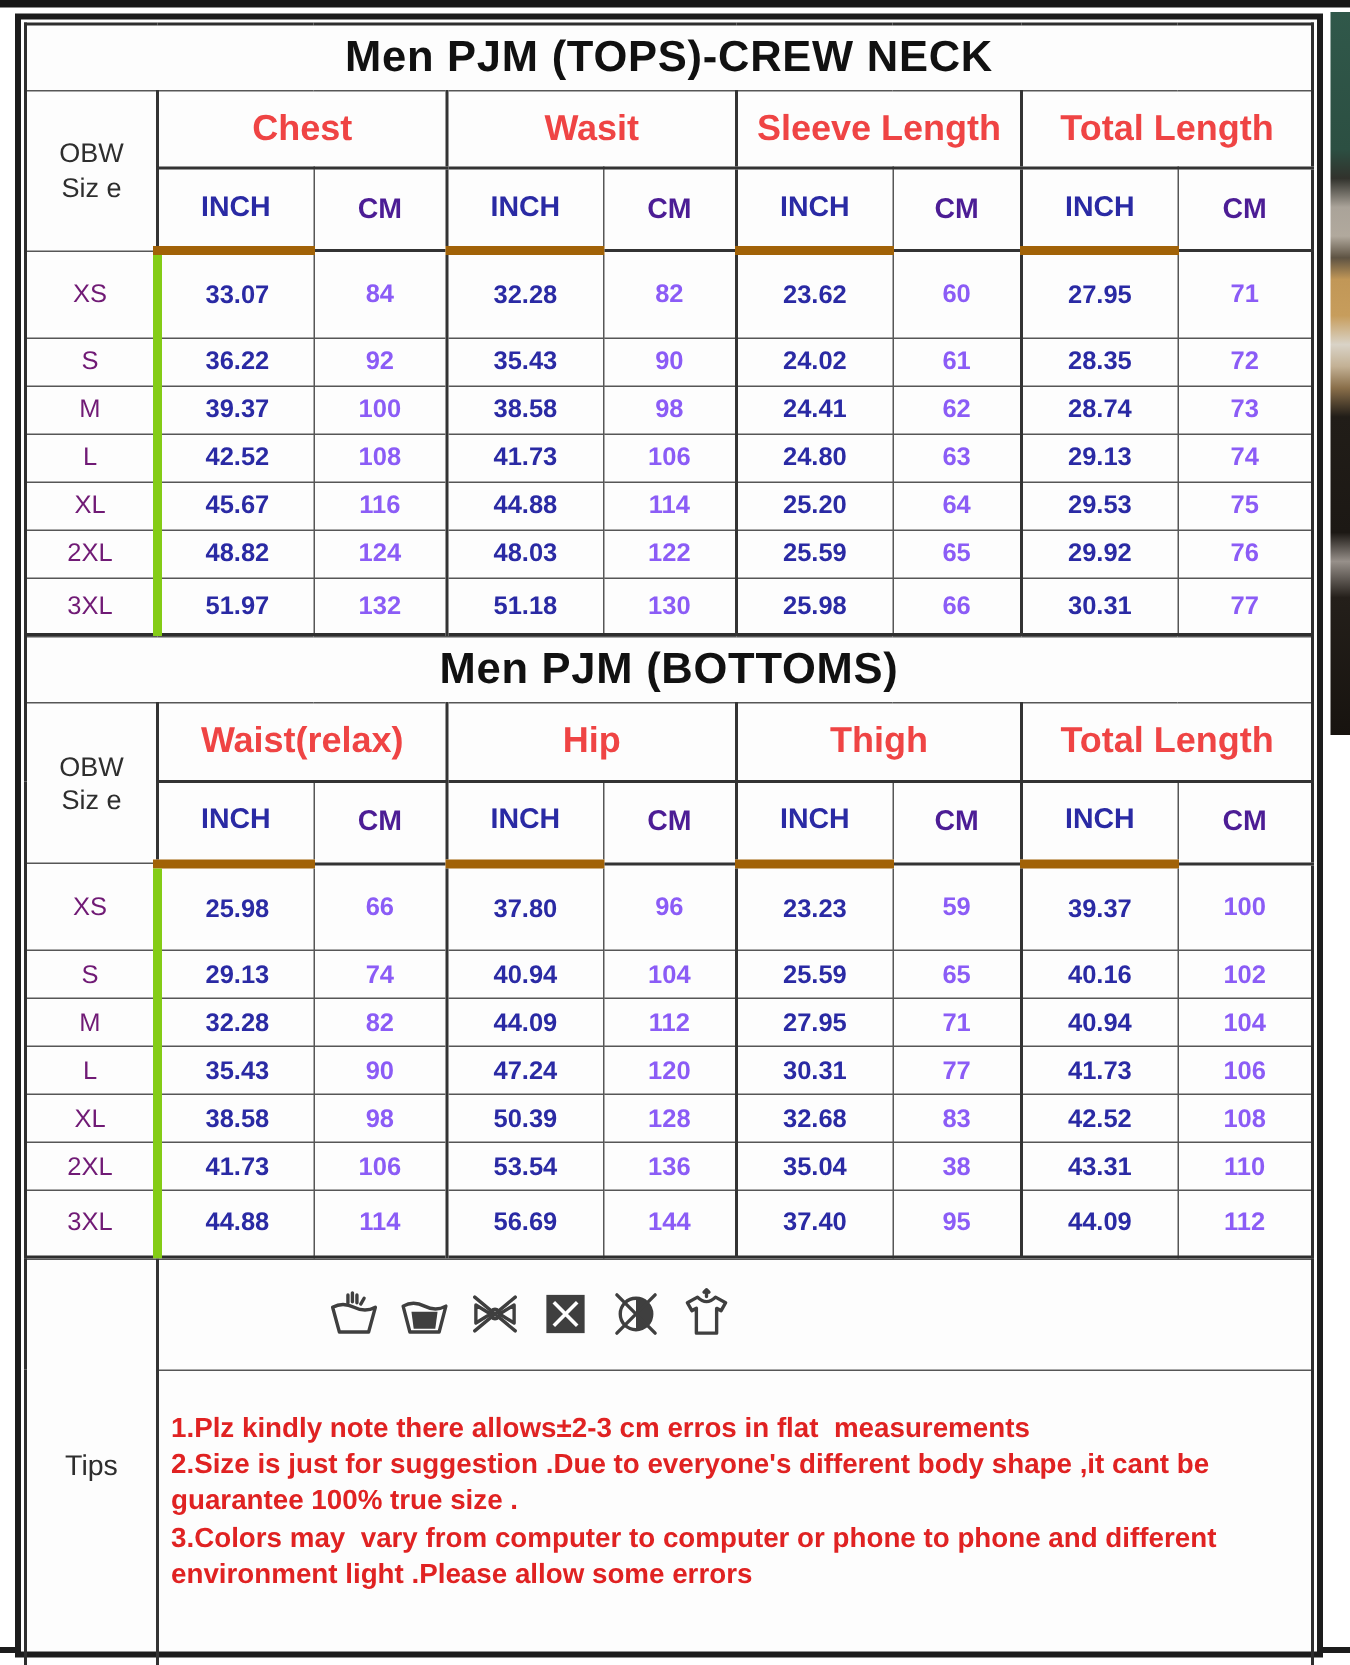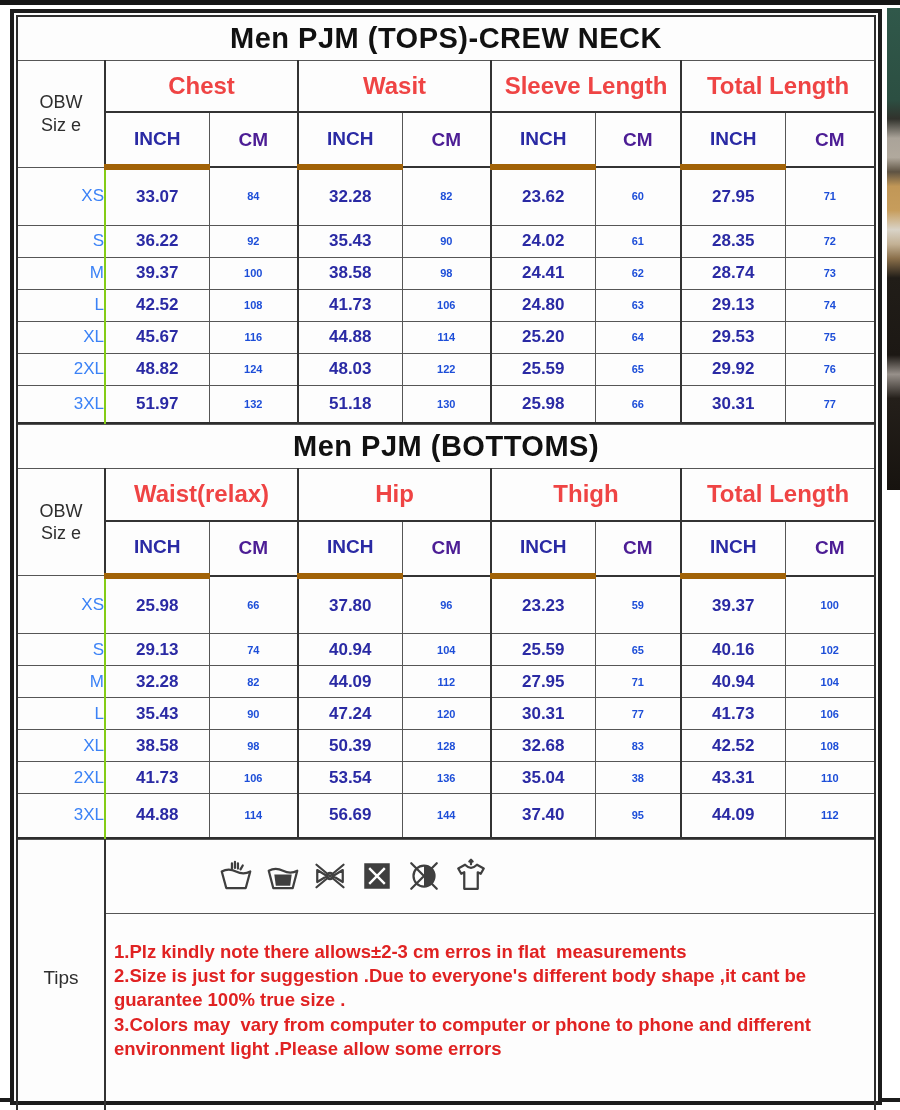--- a/index.html
+++ b/index.html
@@ -33,23 +33,23 @@
   .r-units{height:55px;}
   .row-first{height:58px;}
   .row-mid{height:32px;}
   .row-last{height:38px;}
   .row-last-b{height:44px;}
   .obw-cell{font-size:18px;color:#2e2e2e;line-height:1.25;border-right:2px solid #333;margin-top:10px;}
   .group-cell{font-size:24px;font-weight:bold;color:#ef4444;border-bottom:2px solid #333;}
   .group-start{border-left:2px solid #333;}
   .unit-inch{font-size:19px;font-weight:bold;color:#2a2aa4;border-bottom:6px solid #a16207;}
   .unit-cm{font-size:19px;font-weight:bold;color:#4c1d95;border-bottom:2px solid #333;}
-  .size-cell{font-size:17px;color:#3b82f6;border-right:2px solid #84cc16;text-align:right;}
+  .size-cell{font-size:17px;color:#701a75;border-right:6px solid #84cc16;}
   .inch-cell{font-size:17px;font-weight:bold;color:#2a2aa4;margin-left:40px;}
-  .cm-cell{font-size:11px;font-weight:bold;color:#1d4ed8;}
+  .cm-cell{font-size:17px;font-weight:bold;color:#8b5cf6;}
   .tips-label{font-size:19px;color:#2e2e2e;border-right:2px solid #333;}
   .r-icons{height:74px;}
   .icons-cell{text-align:left;padding-left:112px;border-bottom:1px solid #565656;}
   .care-icon{display:inline-block;width:36px;height:36px;margin-right:11px;vertical-align:middle;}
   .care-icon svg{width:36px;height:36px;}
   .notes-cell{height:168px;text-align:left;vertical-align:top;padding:26px 10px 8px 8px;}
   .tip-line{
     font-size:18.5px;font-weight:bold;color:#e02222;line-height:1.32;
     white-space:pre-wrap;
   }

